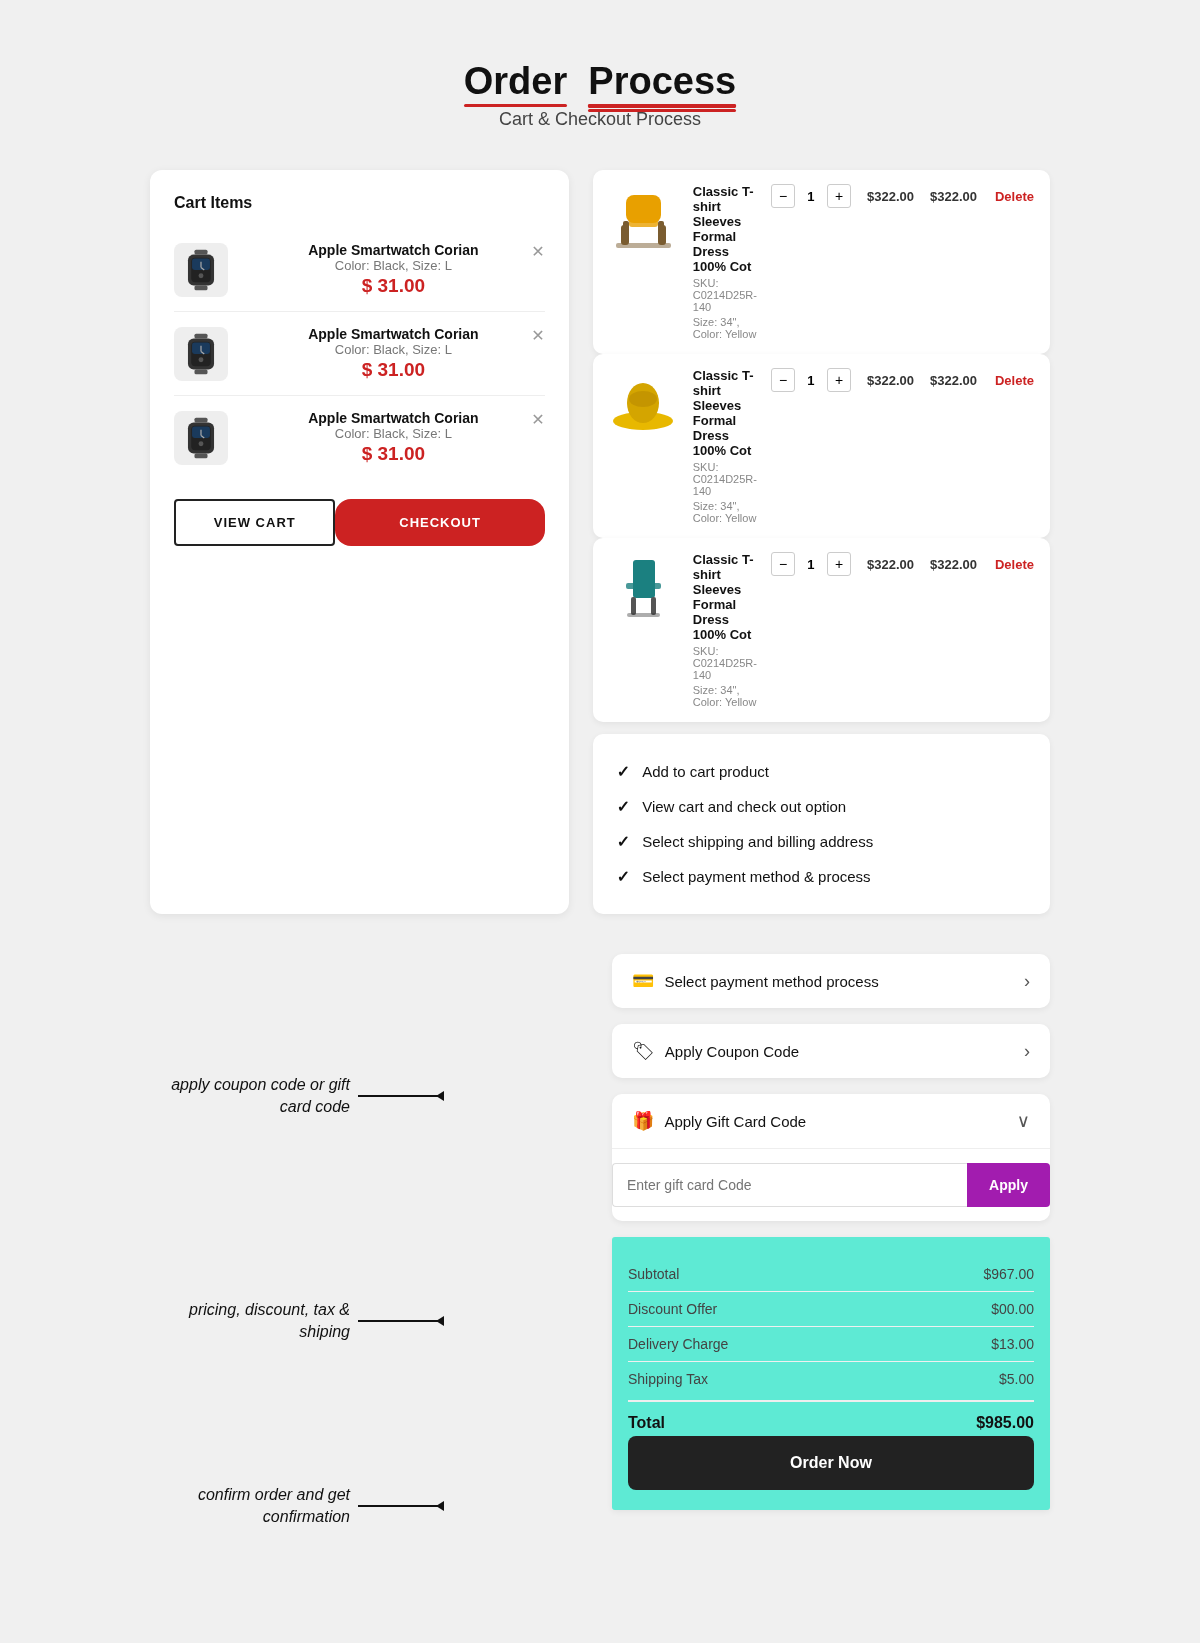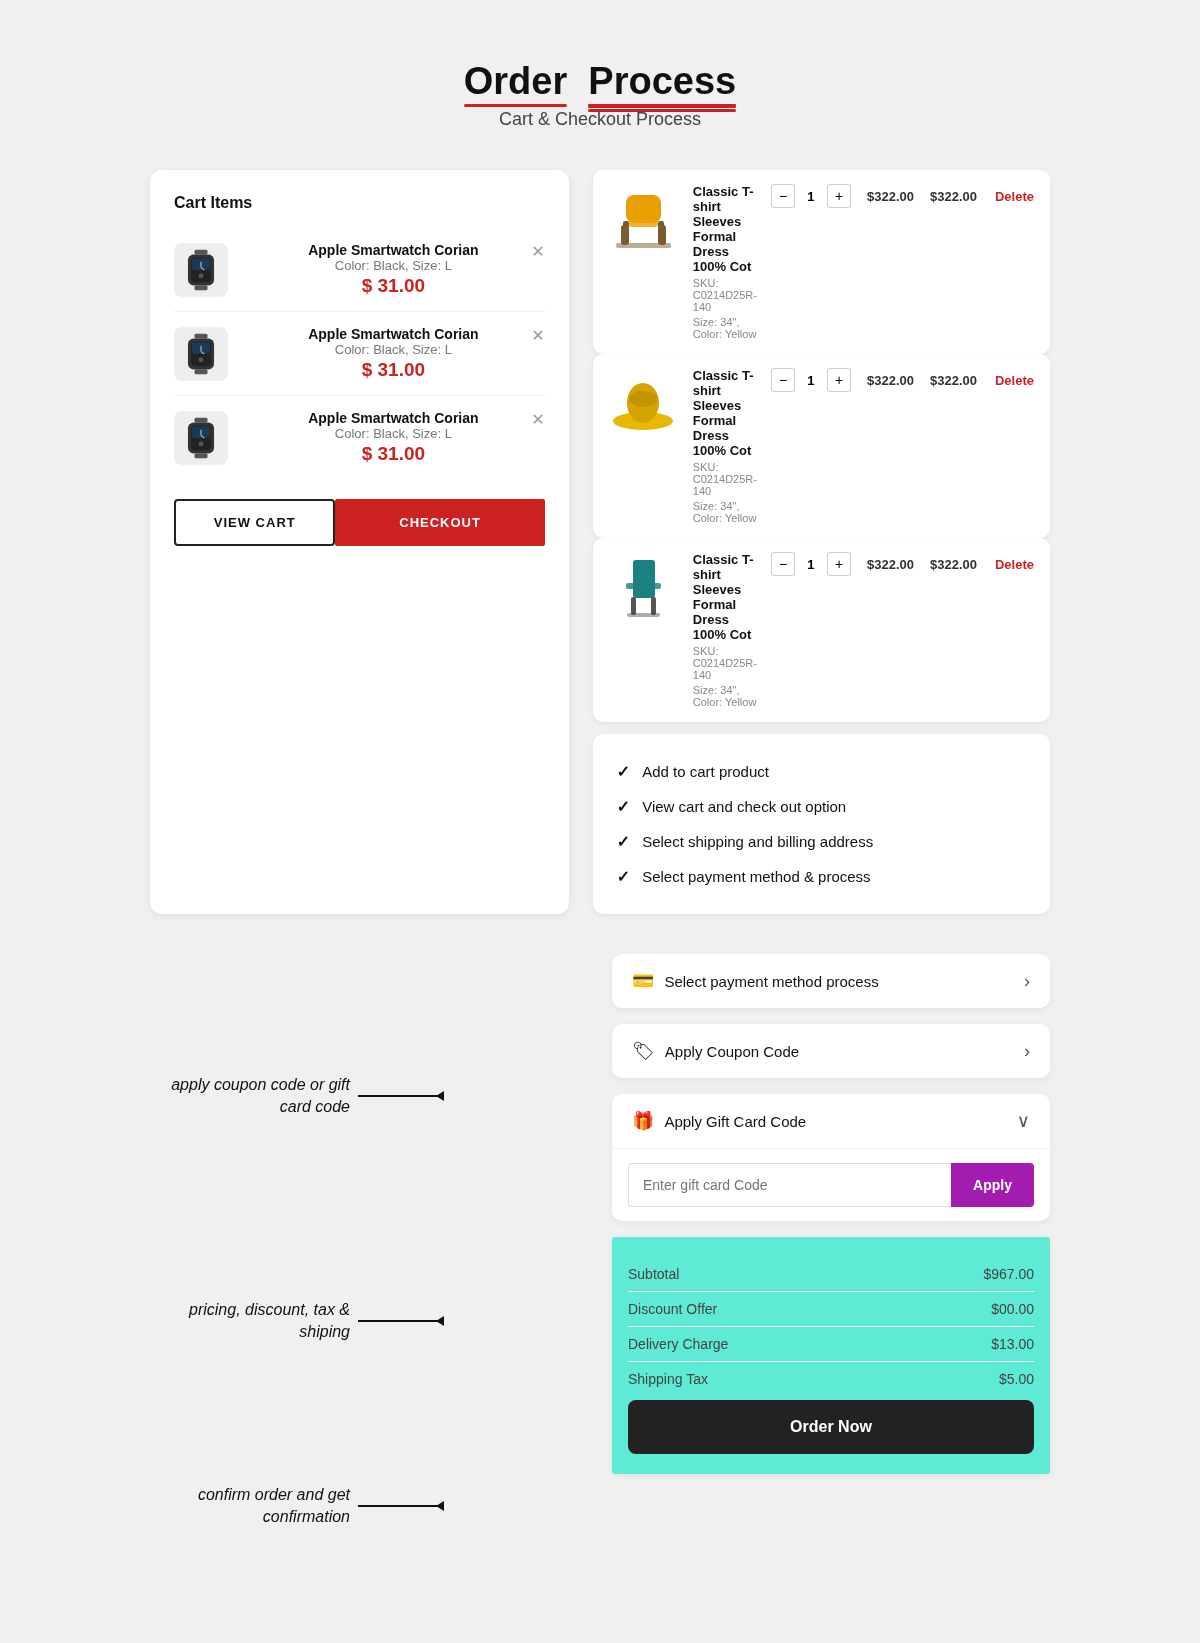--- a/index.html
+++ b/index.html
@@ -98,21 +98,21 @@
     }
     .btn-view-cart {
       flex: 1; padding: 14px; border: 2px solid #222;
       background: #fff; font-size: 13px; font-weight: 700;
       color: #111; border-radius: 4px; cursor: pointer; text-align: center;
       letter-spacing: 1px;
     }
     .btn-checkout {
       flex: 1.4; padding: 14px; background: #cc2222;
       border: none; font-size: 13px; font-weight: 700;
-      color: #fff; border-radius: 2px; cursor: pointer; text-align: center;
+      color: #fff; border-radius: 16px; cursor: pointer; text-align: center;
       letter-spacing: 1px;
     }
 
     
     .product-panel {
       display: flex; flex-direction: column; gap: 12px;
     }
     .product-card {
       background: #fff;
       border-radius: 10px;
@@ -221,21 +221,21 @@
       box-shadow: 0 2px 6px rgba(0,0,0,0.06);
       overflow: hidden;
     }
     .gift-card-header {
       padding: 16px 20px;
       display: flex; align-items: center; justify-content: space-between;
       border-bottom: 1px solid #eee;
       cursor: pointer;
     }
     .gift-card-input-row {
-      padding: 14px 16px;
+      padding: 14px 0;
       display: flex; gap: 0;
     }
     .gift-card-input {
       flex: 1; padding: 13px 14px;
       border: 1px solid #ddd; border-right: none;
       border-radius: 4px 0 0 4px;
       font-size: 14px; color: #999; outline: none;
     }
     .gift-card-apply {
       padding: 13px 22px;
@@ -531,17 +531,21 @@
             </div>
             <div class="pricing-row">
               <span>Delivery Charge</span>
               <span>$13.00</span>
             </div>
             <div class="pricing-row">
               <span>Shipping Tax</span>
               <span>$5.00</span>
             </div>
           </div>
+        <div class="pricing-total">
+          <span>Total</span>
+          <span>$985.00</span>
+        </div>
         <button class="order-now-btn">Order Now</button>
       </div>
     </div>
   </div>
 </div>
 
 </body></html>

